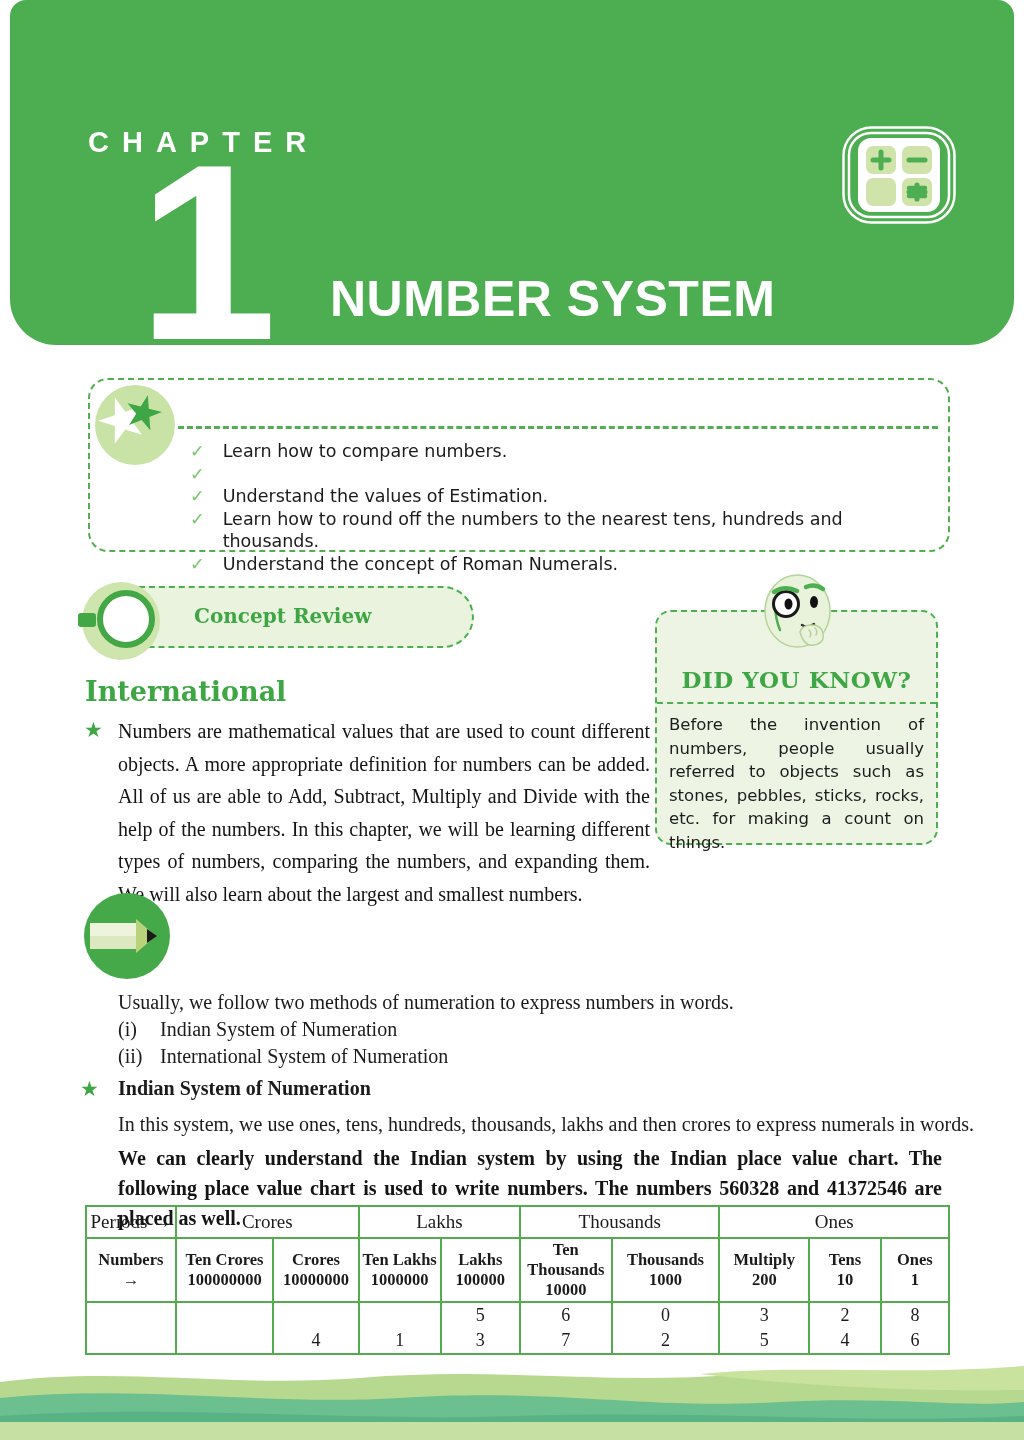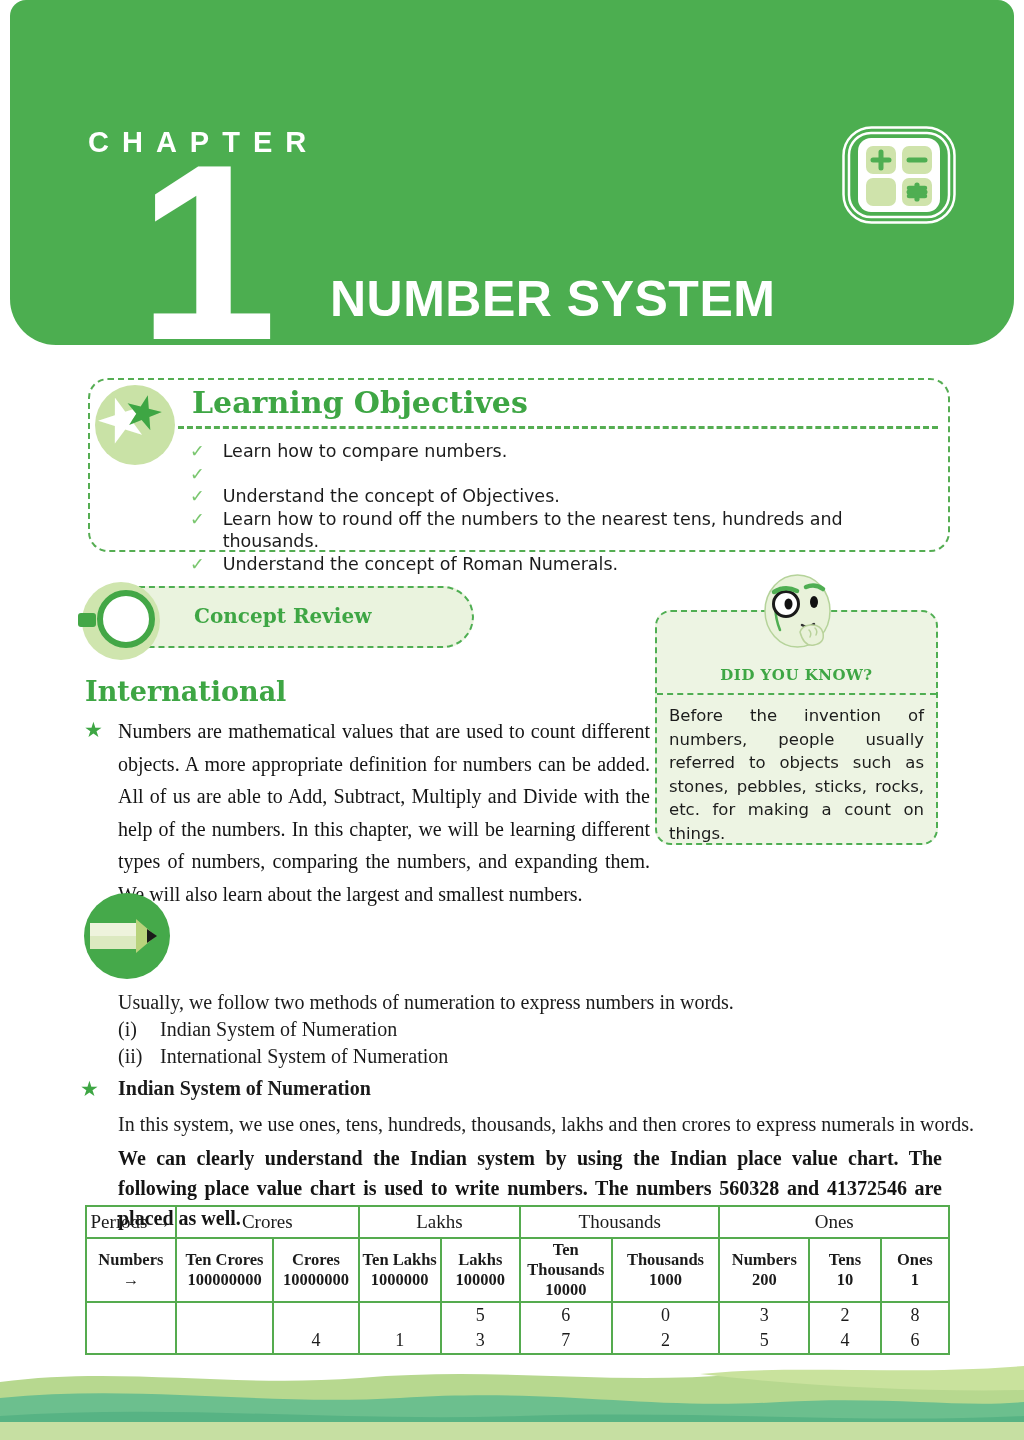--- a/index.html
+++ b/index.html
@@ -54,21 +54,21 @@
   .intro-head{position:absolute;left:85px;top:676px;font-size:27px;}
   .intro-star{position:absolute;left:84px;top:718px;color:#3ea644;font-size:21px;
               font-family:"DejaVu Sans",sans-serif;}
   .intro-para{position:absolute;left:118px;top:715px;width:532px;font-size:20px;
               line-height:32.5px;text-align:justify;color:#141414;}
 
   
   .dyk-box{position:absolute;left:655px;top:610px;width:283px;height:235px;background:#edf4e3;
            border:2.5px dashed #4fae52;border-radius:16px;box-sizing:border-box;}
   .dyk-face{position:absolute;left:95px;top:-46px;width:92px;height:88px;}
-  .dyk-title{margin-top:54px;text-align:center;font-size:15px;letter-spacing:0.5px;}
+  .dyk-title{margin-top:54px;text-align:center;font-size:23px;letter-spacing:0.5px;}
   .dyk-divider{border-top:2.5px dashed #4fae52;margin-top:9px;}
   .dyk-body{padding:9px 12px 0 12px;font-size:16.5px;line-height:23.5px;
             text-align:justify;color:#1c1c1c;}
 
   
   .hw-pill{position:absolute;left:108px;top:903px;width:608px;height:65px;background:#eef5e4;
            border:3px dotted #44a948;border-radius:34px;box-sizing:border-box;}
   .hw-title{padding-left:82px;line-height:58px;font-size:30px;white-space:nowrap;}
   .hw-circle{position:absolute;left:84px;top:893px;width:86px;height:86px;}
 
@@ -121,33 +121,32 @@
       <circle cx="75" cy="73" r="2.6" fill="#4fae52"></circle>
       <path d="M67,62 H83 M67,70 H83" stroke="#4fae52" stroke-width="4.5" stroke-linecap="round" fill="none"></path>
     </svg>
   </header>
 
   <section class="lo-box">
     <div class="lo-icon">
       <span class="lo-star-white">★</span>
       <span class="lo-star-green">★</span>
     </div>
-    <h2 class="lo-title fancy" style="margin:0;">Learning Objectives</h2>
     <div class="lo-divider"></div>
     <ul class="lo-list school">
       <li>
           <span class="check">✓</span>
           <span>Learn how to compare numbers.</span>
         </li>
       <li>
           <span class="check">✓</span>
         </li>
       <li>
           <span class="check">✓</span>
-          <span>Understand the concept of Objectives.</span>
+          <span>Understand the values of Estimation.</span>
         </li>
       <li>
           <span class="check">✓</span>
           <span>Learn how to round off the numbers to the nearest tens, hundreds and thousands.</span>
         </li>
       <li>
           <span class="check">✓</span>
           <span>Understand the concept of Roman Numerals.</span>
         </li>
     </ul>
@@ -252,21 +251,21 @@
           </td>
       <td>
             <div>Ten Thousands</div>
             <div>10000</div>
           </td>
       <td>
             <div>Thousands</div>
             <div>1000</div>
           </td>
       <td>
-            <div>Numbers</div>
+            <div>Multiply</div>
             <div>200</div>
           </td>
       <td>
             <div>Tens</div>
             <div>10</div>
           </td>
       <td>
             <div>Ones</div>
             <div>1</div>
           </td>

